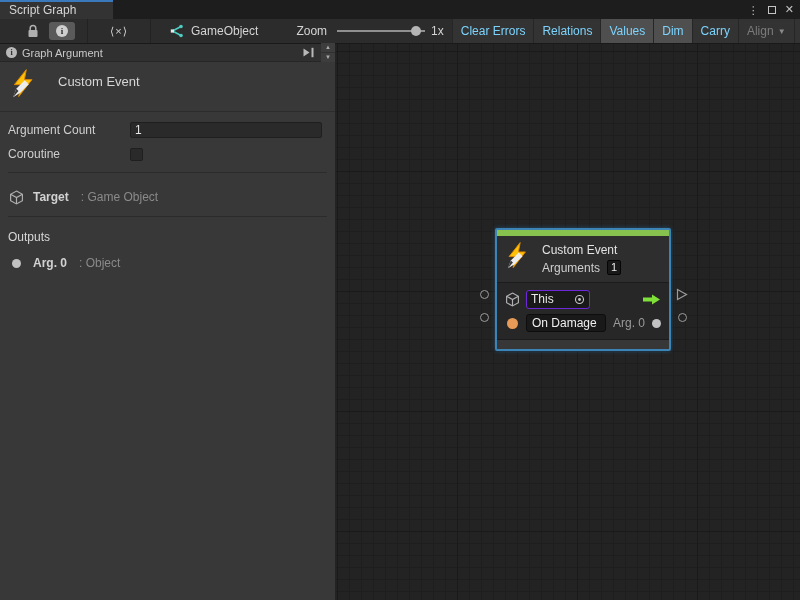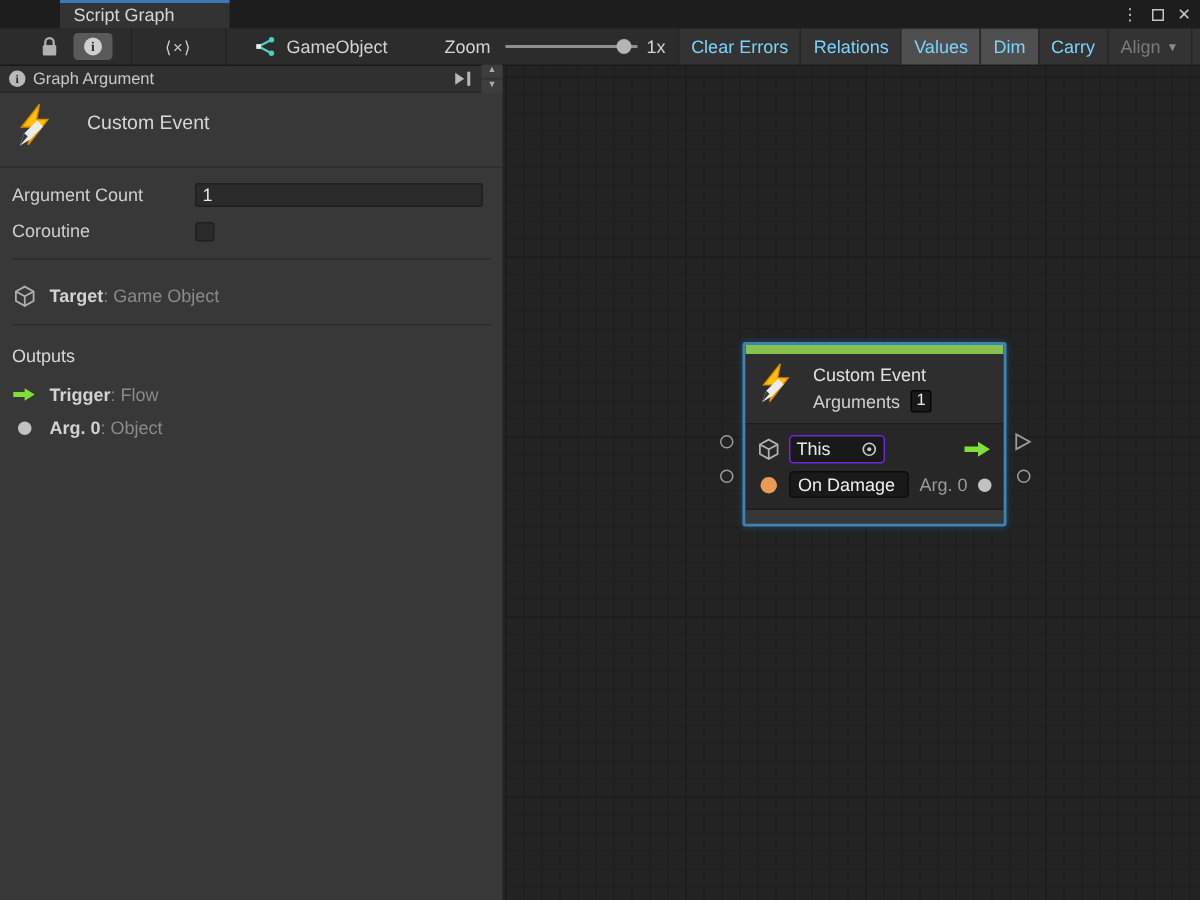--- a/index.html
+++ b/index.html
@@ -7,21 +7,21 @@
   #app{
     position:relative;width:800px;height:600px;overflow:hidden;
     background:#232323;font-family:"Liberation Sans",sans-serif;
     -webkit-font-smoothing:antialiased;color:#d4d4d4;
   }
   
   .tabbar{position:absolute;left:0;top:0;width:800px;height:19px;background:#1d1d1d;}
   .tab{
     position:absolute;left:0;top:0;width:113px;height:19px;background:#333333;
     border-top:2px solid #3a79bb;color:#d6d6d6;font-size:12px;line-height:16px;
-    padding-left:9px;white-space:nowrap;margin-left:40px;
+    padding-left:9px;white-space:nowrap;
   }
   .win-controls{position:absolute;right:6px;top:0;height:19px;display:flex;align-items:center;gap:9px;color:#c4c4c4;}
   .kebab{font-size:11px;letter-spacing:0;line-height:10px;}
   .maxbox{display:inline-block;width:8px;height:8px;border:1.5px solid #c4c4c4;}
   .closex{font-size:11px;}
   
   .toolbar{
     position:absolute;left:0;top:19px;width:800px;height:25px;background:#2c2c2c;
     border-bottom:1px solid #191919;display:flex;align-items:center;font-size:12px;overflow:hidden;
   }
@@ -64,21 +64,21 @@
   .prop-input{
     width:192px;height:16px;background:#2a2a2a;border:1px solid #1f1f1f;border-radius:2px;
     color:#e6e6e6;font-size:12px;line-height:14px;padding:0 4px;font-family:"Liberation Sans",sans-serif;
   }
   .checkbox{width:13px;height:13px;background:#2a2a2a;border:1px solid #1f1f1f;border-radius:2px;}
   .h-sep{height:1px;background:#2b2b2b;margin-top:8px;}
   .section{padding:9px 8px 4px 8px;}
   .section-header{color:#d8d8d8;margin-bottom:8px;}
   .io-row{display:flex;align-items:center;height:22px;}
   .io-icon{width:16px;height:16px;display:flex;align-items:center;justify-content:center;margin-right:9px;flex:0 0 auto;}
-  .io-name{font-weight:bold;color:#d2d2d2;margin-right:0;}
+  .io-name{font-weight:bold;color:#d2d2d2;margin-right:12px;}
   .io-type{color:#8a8a8a;}
   .dot{border-radius:50%;}
   .dot-orange{width:10px;height:10px;background:#e89a57;}
   .dot-gray{width:9px;height:9px;background:#c2c2c2;}
   
   .canvas{
     position:absolute;left:336px;top:44px;width:464px;height:556px;
     background-color:#232323;
     background-image:
       linear-gradient(#1a1a1a 1px, transparent 1px),
@@ -315,29 +315,20 @@
         <span class="io-name">Target</span>
         <span class="io-type">: Game Object</span>
       </div>
       <div class="h-sep"></div>
     </div>
 
     <div class="section">
       <div class="section-header">Outputs</div>
       <div class="io-row">
         <span class="io-icon">
-          <svg width="17" height="10" viewBox="0 0 19 11">
-            <path d="M1 3.6 H10 V0.5 L18 5.5 L10 10.5 V7.4 H1 Z" fill="#7fe03a"></path>
-          </svg>
-        </span>
-        <span class="io-name">Trigger</span>
-        <span class="io-type">: Flow</span>
-      </div>
-      <div class="io-row">
-        <span class="io-icon">
           <span class="dot dot-gray"></span>
         </span>
         <span class="io-name">Arg. 0</span>
         <span class="io-type">: Object</span>
       </div>
     </div>
   </div>
 
 </div>
 

